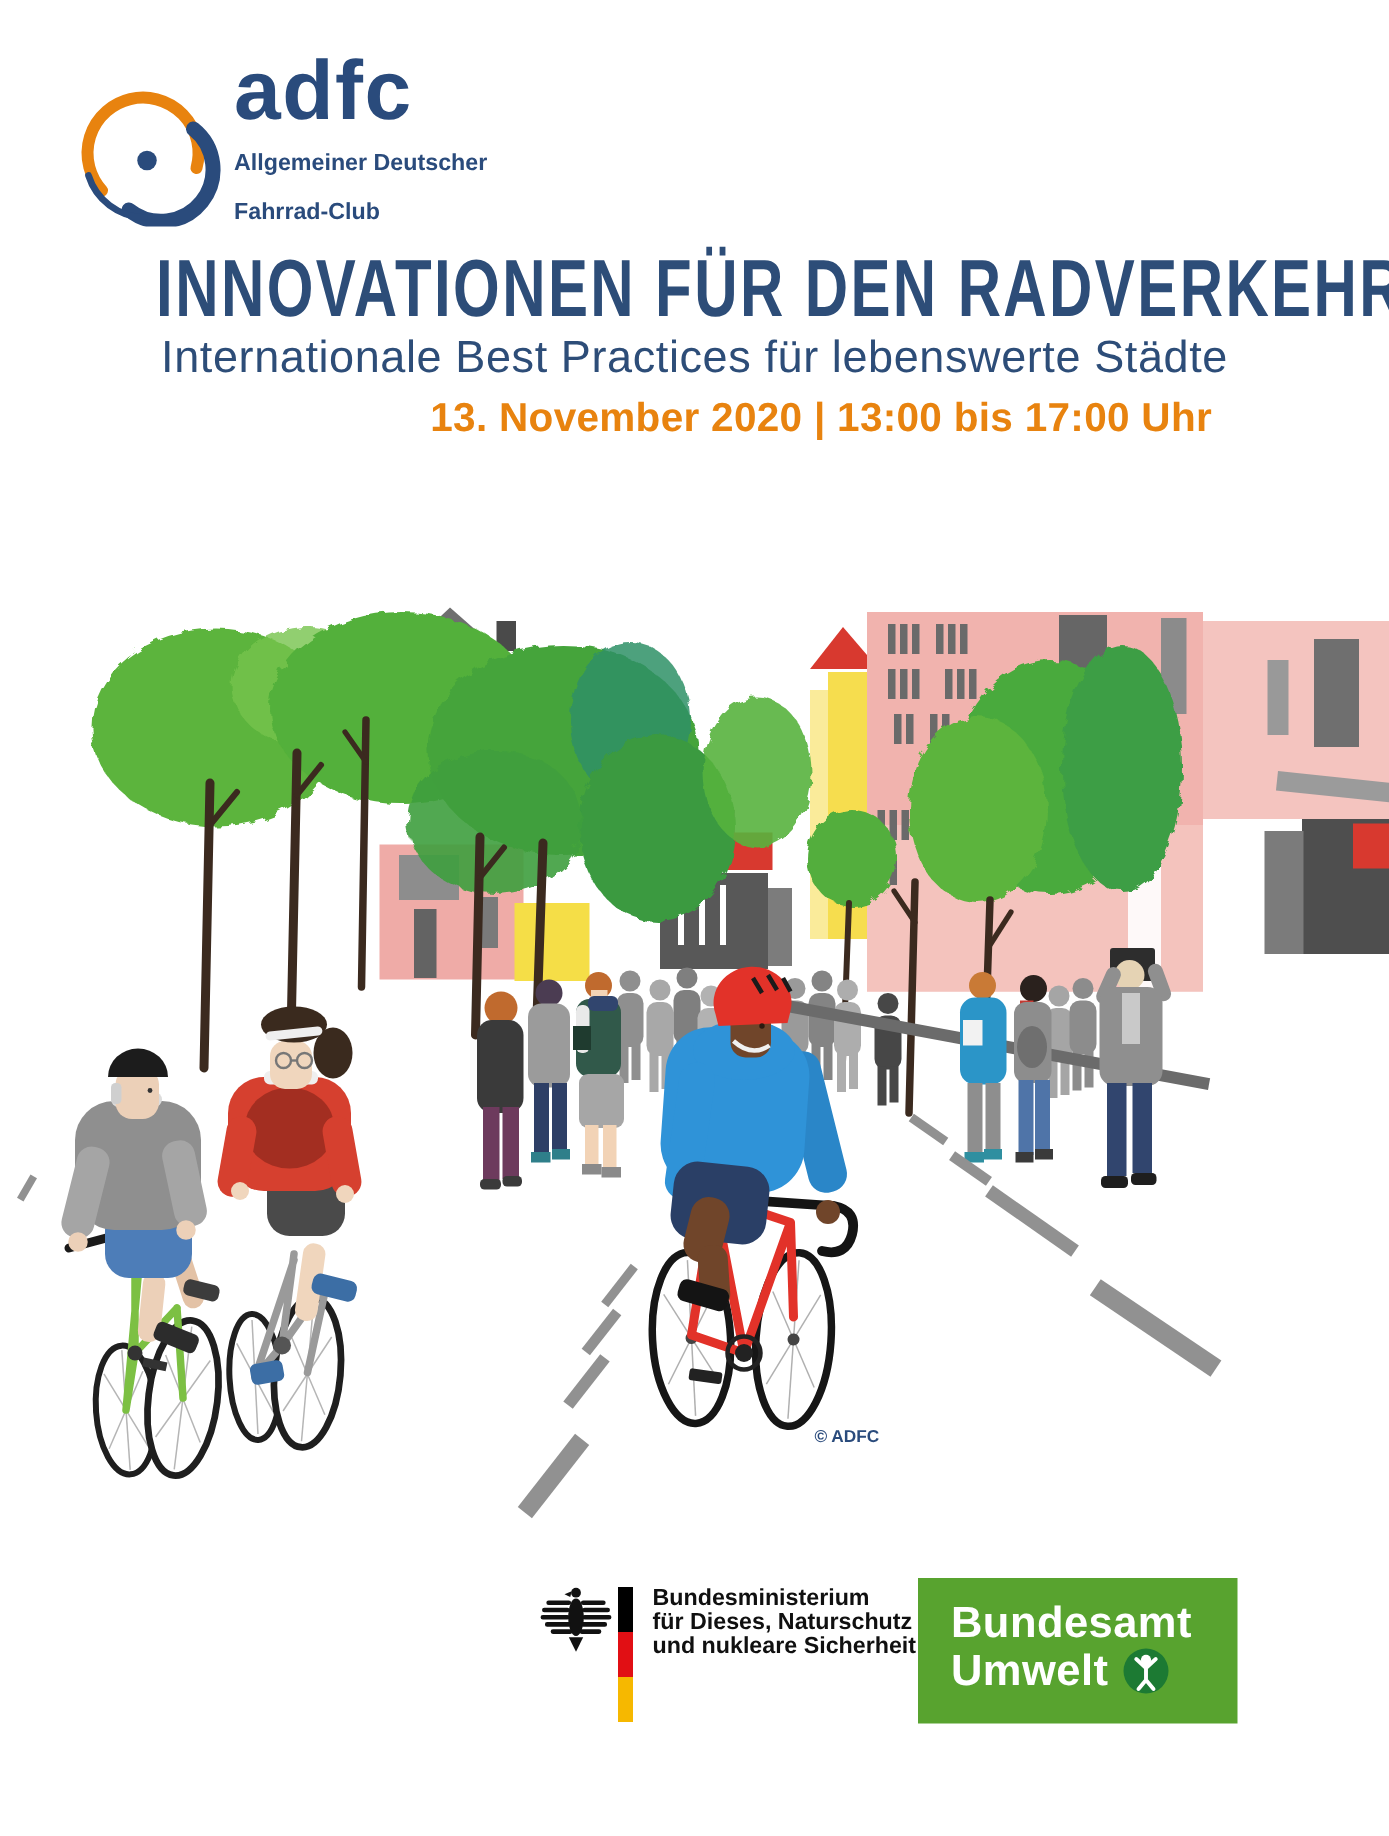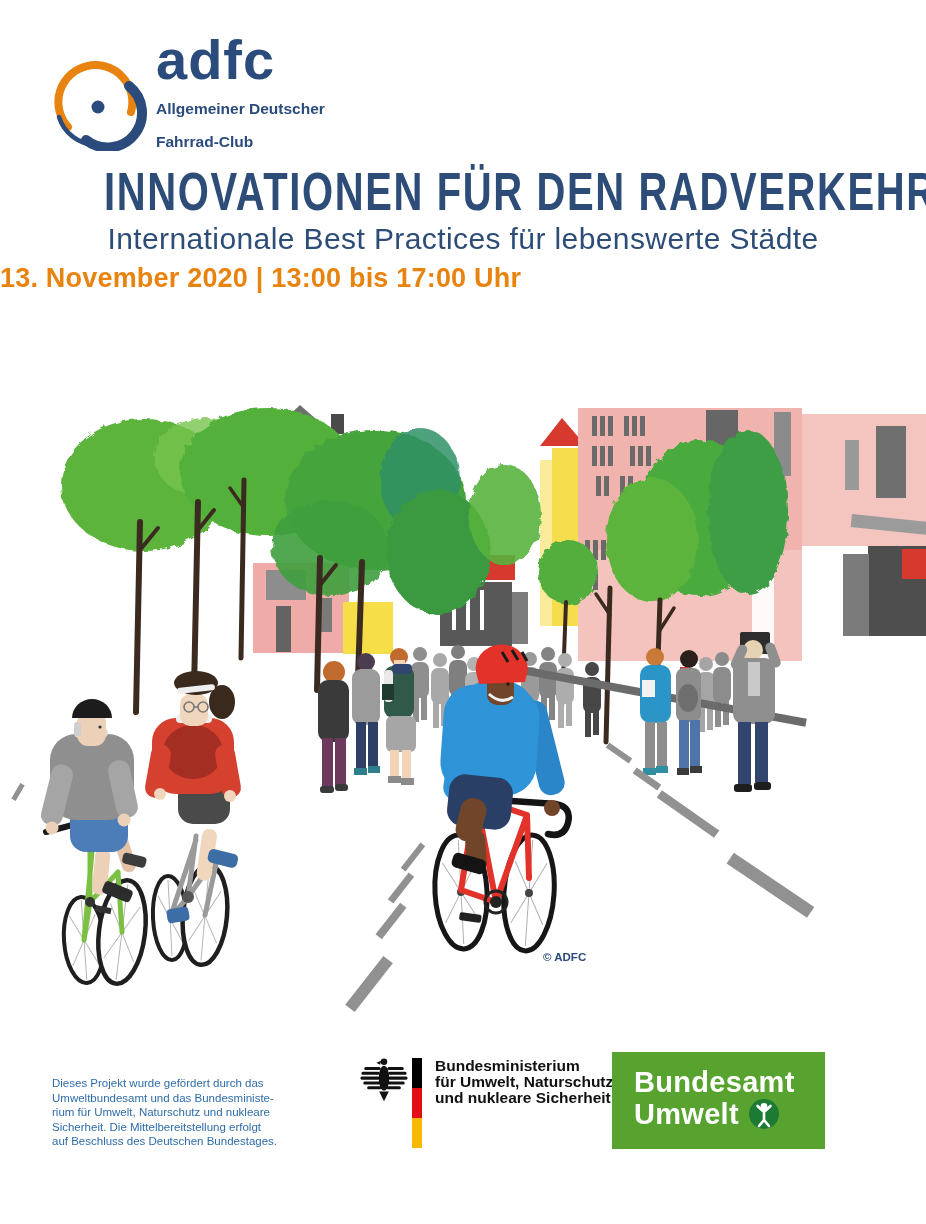--- a/index.html
+++ b/index.html
@@ -13,21 +13,21 @@
   .brand-acronym{font-size:56px;font-weight:700;color:#2a4b7c;line-height:.85;letter-spacing:1px;}
   .brand-sub{font-size:15.5px;font-weight:700;color:#2a4b7c;line-height:1.15;margin-top:16px;}
   
   .title-row{position:absolute;left:0;top:163px;width:100%;text-align:center;}
   .page-title{
     display:inline-block;font-size:50px;font-weight:700;color:#2d4d78;
     letter-spacing:2px;transform:scale(.80,1.08);transform-origin:center;white-space:nowrap;
   }
   .subtitle-row{position:absolute;left:0;top:222px;width:100%;text-align:center;}
   .page-subtitle{font-size:30px;font-weight:400;color:#2d4d78;letter-spacing:.4px;white-space:nowrap;}
-  .date-row{position:absolute;left:0;top:263px;width:100%;text-align:left;padding-right:118px;box-sizing:border-box;}
+  .date-row{position:absolute;left:0;top:263px;width:100%;text-align:right;padding-right:118px;box-sizing:border-box;}
   .event-datetime{font-size:27px;font-weight:700;color:#e8830f;letter-spacing:.2px;white-space:nowrap;}
   
   .scene{position:absolute;left:0;top:400px;width:926px;height:615px;}
   
   .funding-note{
     position:absolute;left:52px;top:1076px;width:266px;
     font-size:11.5px;line-height:14.6px;color:#2e6ca9;white-space:pre-line;font-weight:400;
   }
   .bmu{position:absolute;left:360px;top:1050px;display:flex;align-items:flex-start;}
   .bmu-eagle{margin-top:4px;}
@@ -379,43 +379,38 @@
       <rect x="487" y="268" width="27" height="37" rx="10" fill="#70452a"></rect>
       <path d="M489,294 q12,11 24,3" stroke="#f0f0f0" stroke-width="3" fill="none"></path>
       <path d="M477,276 a26,24 0 1 1 50,-2 l-2,8 -46,2 z" fill="#e23229"></path>
       <path d="M502,252 l6,10 M512,250 l6,10 M522,252 l5,9" stroke="#1a1a1a" stroke-width="3"></path>
       <circle cx="508" cy="284" r="1.8" fill="#2a1a10"></circle>
     </g>
 
     <text x="543" y="561" font-size="11.5" font-weight="bold" fill="#2a4b7c" font-family="Liberation Sans, sans-serif">© ADFC</text>
   </svg>
 
-  <div class="funding-note">Dieses Projekt wurde gefördert durch das
-Umweltbundesamt und das Bundesministe-
-rium für Umwelt, Naturschutz und nukleare
-Sicherheit. Die Mittelbereitstellung erfolgt
-auf Beschluss des Deutschen Bundestages.</div>
 
   <div class="bmu">
     <svg class="bmu-eagle" width="48" height="54" viewBox="0 0 50 54">
       <circle cx="25" cy="7" r="3.4" fill="#111111"></circle>
       <path d="M22,6 l-5,2 4,2 z" fill="#111111"></path>
       <ellipse cx="25" cy="24" rx="5.5" ry="13" fill="#111111"></ellipse>
       <path d="M20,14 H6 M19,19 H3 M19,24 H2 M20,29 H5 M21,34 H9" stroke="#111111" stroke-width="3.2" stroke-linecap="round"></path>
       <path d="M30,14 H44 M31,19 H47 M31,24 H48 M30,29 H45 M29,34 H41" stroke="#111111" stroke-width="3.2" stroke-linecap="round"></path>
       <path d="M20,38 l5,10 5,-10 z" fill="#111111"></path>
     </svg>
     <div class="bmu-stripe">
       <div class="b1"></div>
         <div class="b2"></div>
         <div class="b3"></div>
     </div>
     <div class="bmu-text">
       <div>Bundesministerium</div>
-      <div>für Umwelt, Naturschutz</div>
+      <div>für Dieses, Naturschutz</div>
       <div>und nukleare Sicherheit</div>
     </div>
   </div>
 
   <div class="uba">
     <div class="uba-line">
       <span>Bundesamt</span>
     </div>
     <div class="uba-line">
       <span>Umwelt</span>

